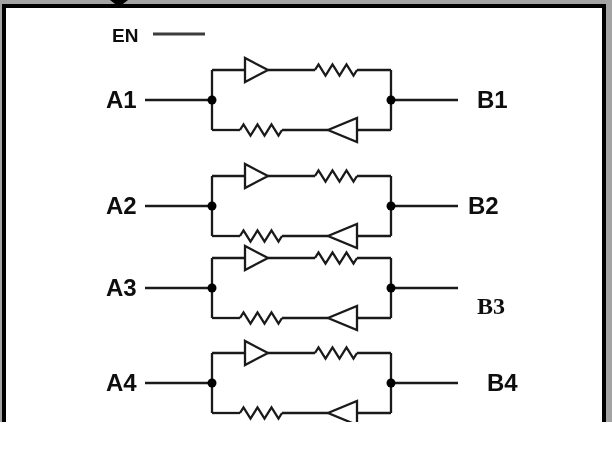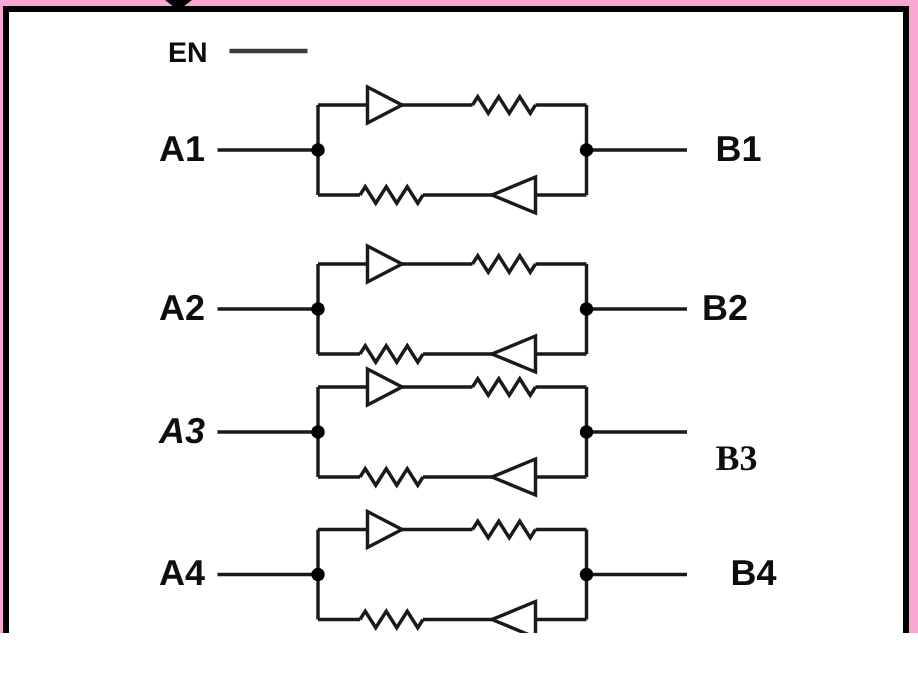--- a/index.html
+++ b/index.html
@@ -1,19 +1,19 @@
 <!DOCTYPE html>
 <html><head>
 <meta charset="utf-8">
 <style>
   html,body{margin:0;padding:0;background:#ffffff;}
   .stage{
     position:relative;
     width:612px;height:422px;
-    background:#f9a8d4;
+    background:#a3a3a3;
     font-family:"Liberation Sans", sans-serif;
     overflow:hidden;
   }
   .frame{
     position:absolute;
     left:2px;top:4px;
     width:604px;height:438px;
     box-sizing:border-box;
     border:4px solid #000000;
     background:#ffffff;
@@ -115,21 +115,21 @@
       <polyline points="240,413 243.5,407.5 250.5,418.5 257.5,407.5 264.5,418.5 271.5,407.5 278.5,418.5 282,413" fill="none" stroke="#1a1a1a" stroke-width="2.3" stroke-linejoin="miter"></polyline>
       <polygon points="357,401 357,425 328,413" fill="#ffffff" stroke="#1a1a1a" stroke-width="2.3" stroke-linejoin="miter"></polygon>
       <circle cx="212" cy="383" r="4.5" fill="#000000"></circle>
       <circle cx="391" cy="383" r="4.5" fill="#000000"></circle>
     </svg>
 
   <div class="lbl en" style="left:112px;top:26px;">EN</div>
 
   <div class="lbl" style="left:106px;top:90px;">A1</div>
   <div class="lbl" style="left:106px;top:196px;">A2</div>
-  <div class="lbl" style="left:106px;top:278px;font-style:italic;">A3</div>
+  <div class="lbl" style="left:106px;top:278px;">A3</div>
   <div class="lbl" style="left:106px;top:373px;">A4</div>
 
   <div class="lbl" style="left:477px;top:90px;">B1</div>
   <div class="lbl" style="left:468px;top:196px;">B2</div>
   <div class="lbl" style="left:477px;top:296px;font-family:Liberation Serif, serif;">B3</div>
   <div class="lbl" style="left:477px;top:373px;margin-left:10px;">B4</div>
 
   <div class="arrow-remnant"></div>
 
   <div class="stub" style="left:5px;width:14px;"></div>

